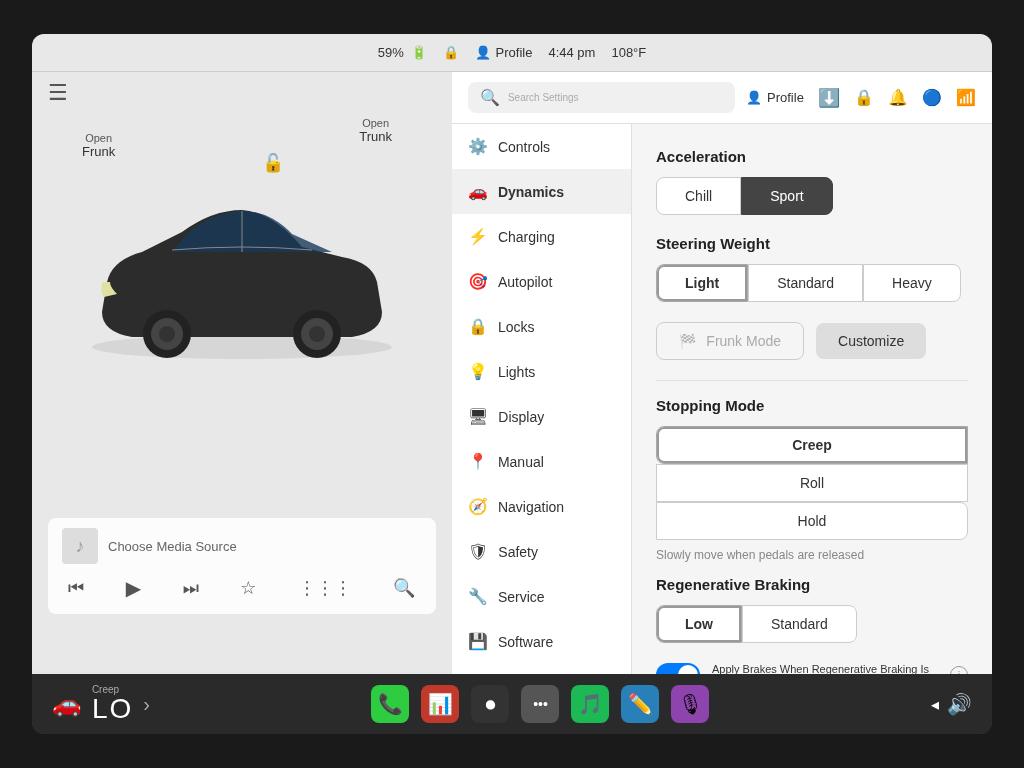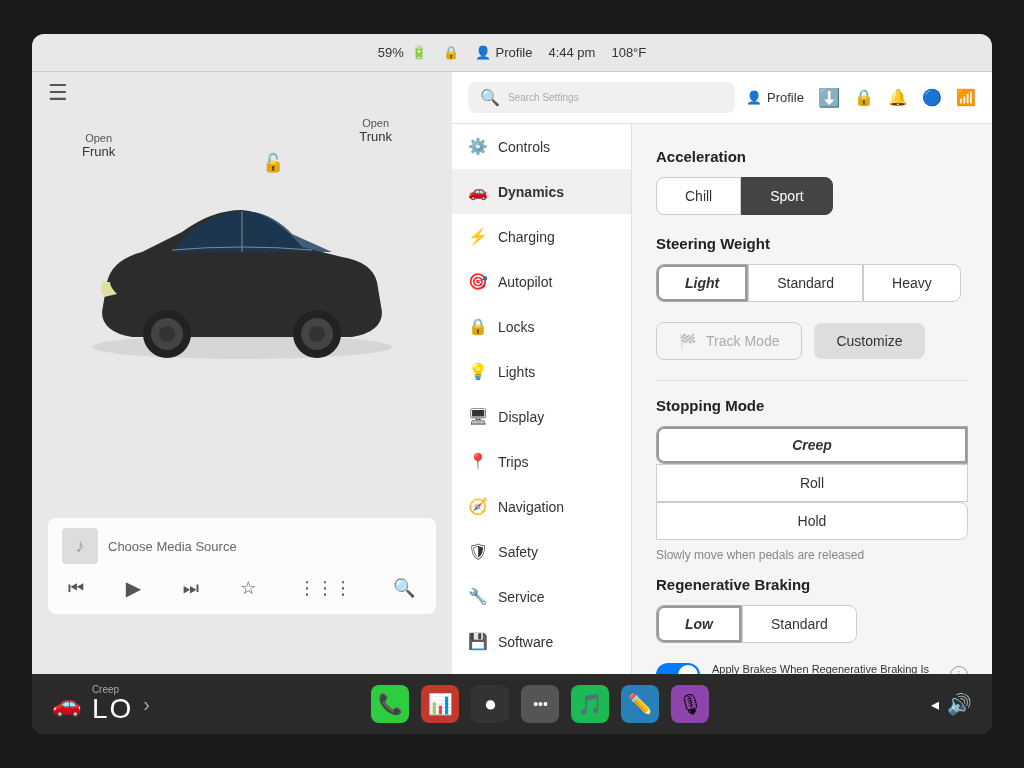--- a/index.html
+++ b/index.html
@@ -216,21 +216,20 @@
       background: #444;
       color: #fff;
       border-color: #444;
     }
     .btn-option.active-light {
       background: #fff;
       color: #333;
       border-color: #aaa;
       font-weight: 600;
       box-shadow: 0 0 0 2px #999 inset;
-      font-style: italic;
     }
     .section-divider {
       border: none;
       border-top: 1px solid #e0e0e0;
       margin: 16px 0;
     }
     .track-row {
       display: flex;
       align-items: center;
       gap: 12px;
@@ -444,21 +443,21 @@
           <div class="nav-item">
             <span class="nav-icon">💡</span>
             <span>Lights</span>
           </div>
           <div class="nav-item">
             <span class="nav-icon">🖥</span>
             <span>Display</span>
           </div>
           <div class="nav-item">
             <span class="nav-icon">📍</span>
-            <span>Trips</span>
+            <span>Manual</span>
           </div>
           <div class="nav-item">
             <span class="nav-icon">🧭</span>
             <span>Navigation</span>
           </div>
           <div class="nav-item">
             <span class="nav-icon">🛡</span>
             <span>Safety</span>
           </div>
           <div class="nav-item">
@@ -486,21 +485,21 @@
           <div class="section-title">Steering Weight</div>
           <div class="button-group">
             <button class="btn-option active-light">Light</button>
             <button class="btn-option">Standard</button>
             <button class="btn-option">Heavy</button>
           </div>
 
           <div class="track-row">
             <button class="track-btn">
               <span style="opacity:0.4;margin-right:6px;">🏁</span>
-              <span>Track Mode</span>
+              <span>Frunk Mode</span>
             </button>
             <button class="customize-btn">Customize</button>
           </div>
 
           <hr class="section-divider">
 
           <div class="section-title">Stopping Mode</div>
           <div class="button-group stopping-group">
             <button class="btn-option active-light">Creep</button>
             <button class="btn-option">Roll</button>

